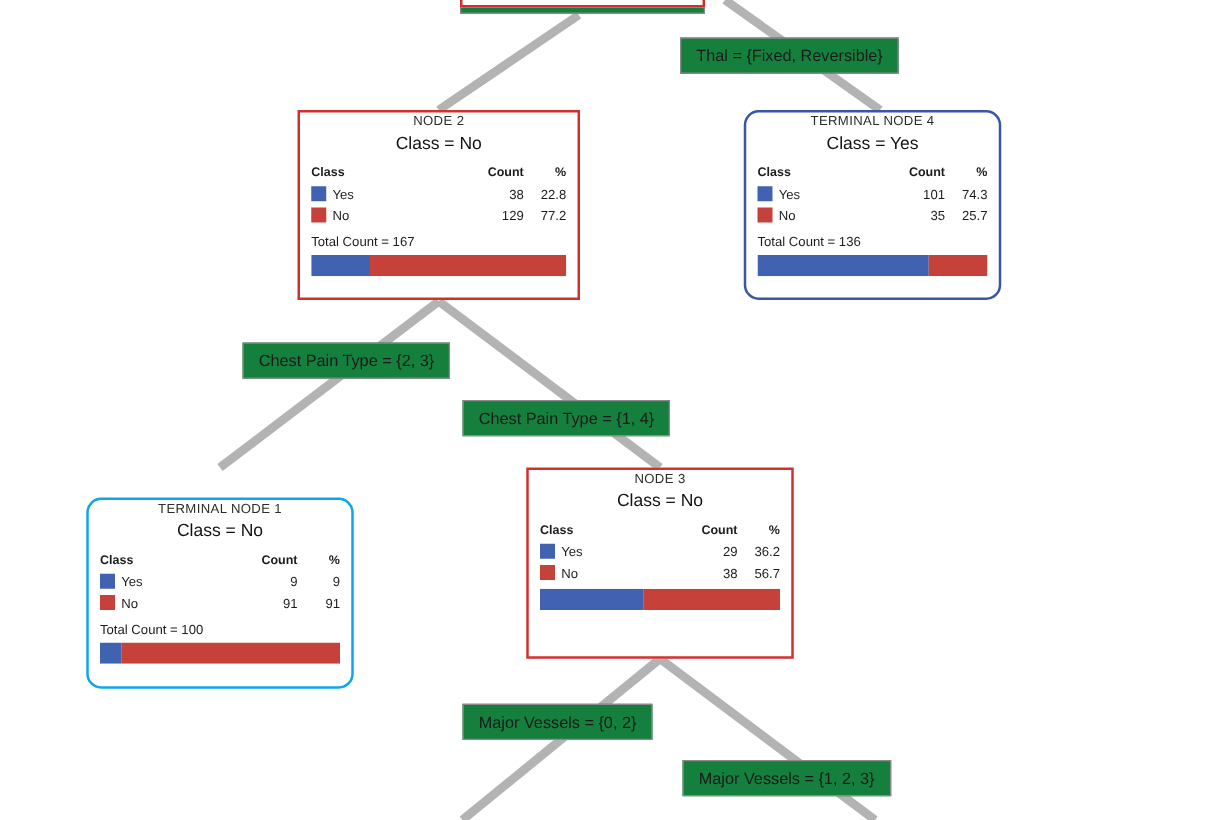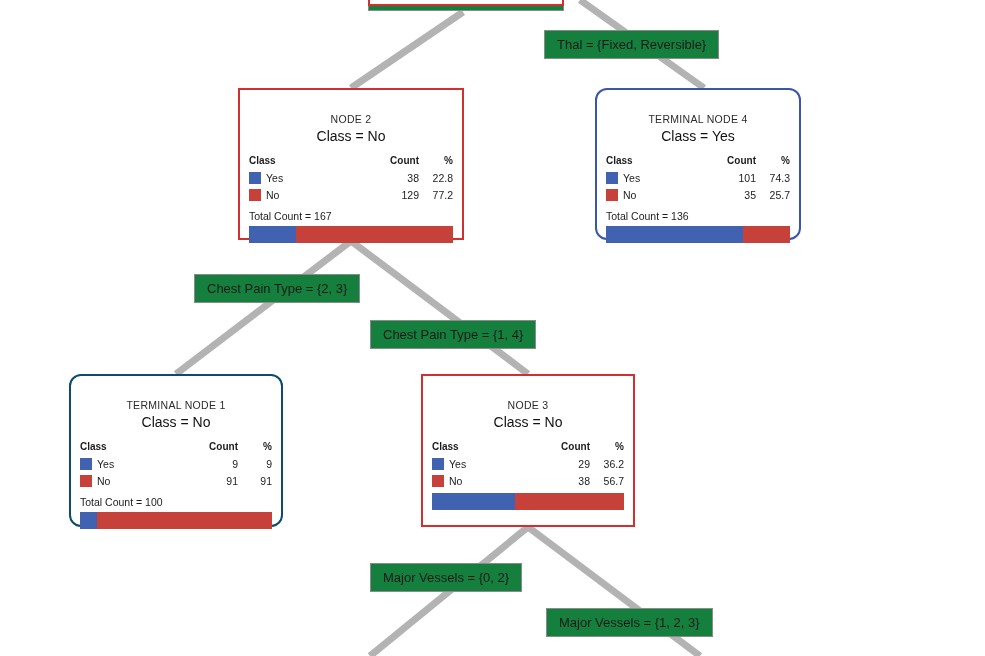--- a/index.html
+++ b/index.html
@@ -28,29 +28,30 @@
     width: 985px;
     height: 656px;
     pointer-events: none;
   }
 
   
   .node {
     position: absolute;
     box-sizing: border-box;
     background: #ffffff;
-    padding: 22px 9px 9px 9px;
+    padding: 0 9px 9px 9px;
   }
   .node.split-red {
     border: 2px solid #d32f2f;
     border-radius: 0;
   }
   .node.terminal-red {
-    border: 2px solid #0c4a6e;
+    border: 2px solid #0ea5e9;
     border-radius: 12px;
+    margin-top: 24px;
   }
   .node.terminal-blue {
     border: 2px solid #3b56a8;
     border-radius: 12px;
   }
 
   .node-id {
     text-align: center;
     font-size: 10.5px;
     letter-spacing: 0.3px;

